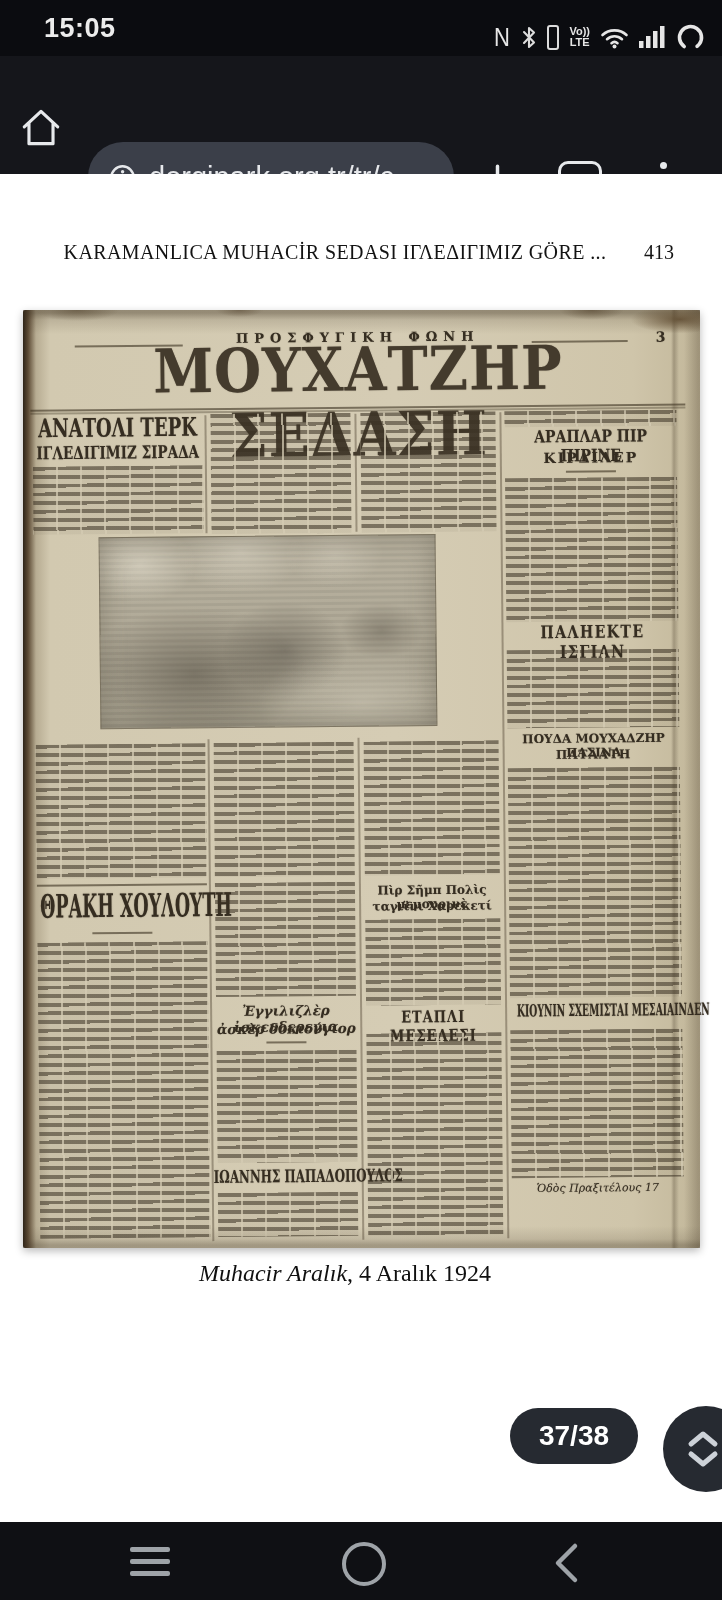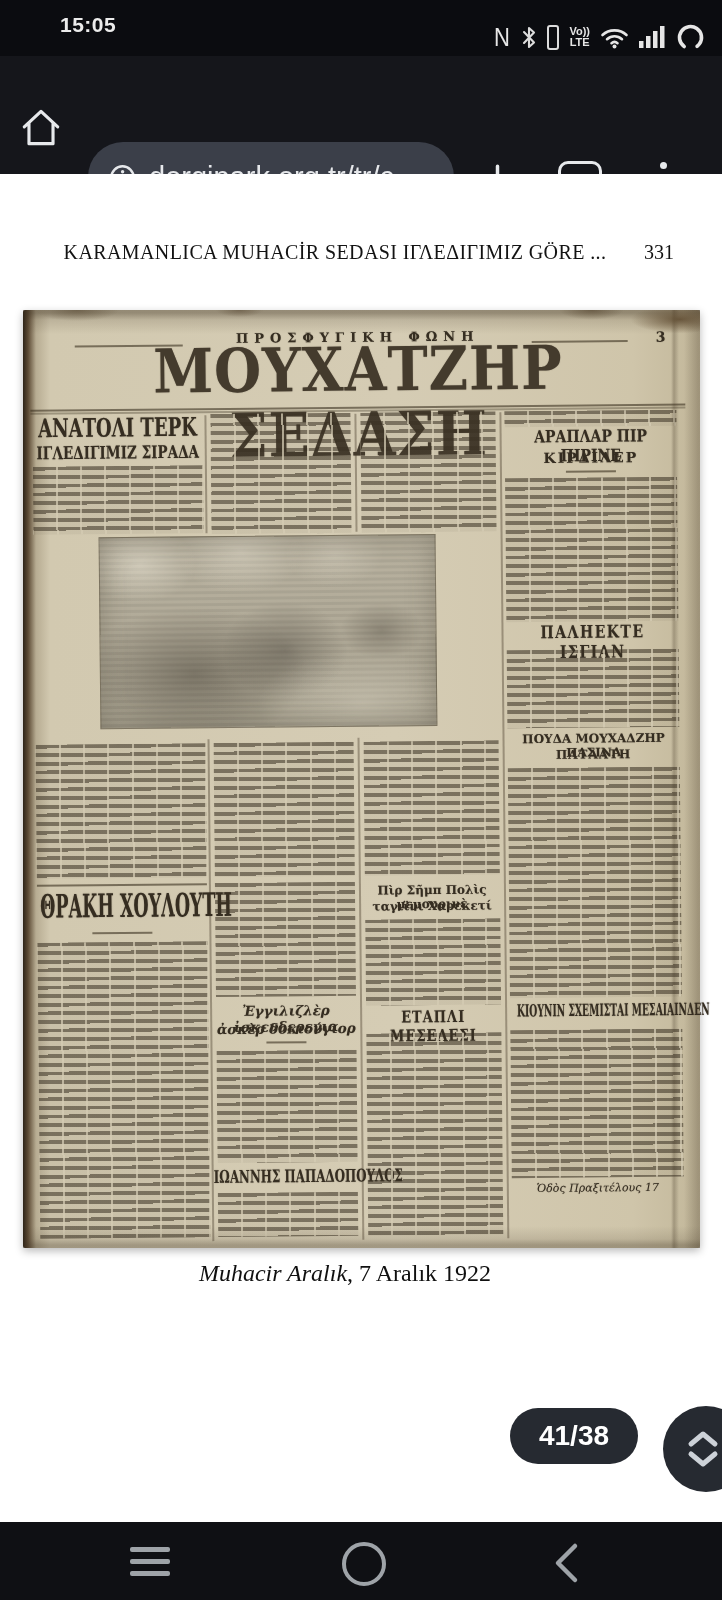--- a/index.html
+++ b/index.html
@@ -1,21 +1,21 @@
 <!DOCTYPE html>
 <html><head>
 <meta charset="utf-8">
 <style>
   html,body{margin:0;padding:0;}
   body{width:722px;height:1600px;position:relative;overflow:hidden;background:#ffffff;
        font-family:"Liberation Sans",sans-serif;}
   .abs{position:absolute;}
   
   #status-bar{top:0;left:0;width:722px;height:56px;background:#0b0c10;}
-  #status-time{left:44px;top:13px;font-size:21px;font-weight:600;color:#ececec;letter-spacing:.5px;margin-left:16px;}
+  #status-time{left:44px;top:13px;font-size:27px;font-weight:600;color:#ececec;letter-spacing:.5px;}
   #status-icons{right:16px;top:20px;height:34px;display:flex;align-items:center;gap:10px;color:#e6e6e6;}
   .sb-svg{display:block;}
   #nfc-glyph{font-size:25px;font-weight:500;transform:scaleX(.88);}
   #volte{display:flex;flex-direction:column;align-items:center;line-height:11px;font-weight:700;font-size:11px;}
   #bt-batt{width:8px;height:21px;border:2px solid #dcdcdc;border-radius:3px;}
   #toolbar{top:56px;left:0;width:722px;height:118px;background:#15161b;}
   #url-pill{left:88px;top:86px;width:366px;height:70px;border-radius:35px;background:#3b3f49;
             display:flex;align-items:center;overflow:hidden;}
   #url-text{font-size:29px;color:#e6e8eb;margin-left:13px;white-space:nowrap;}
   #tab-btn{left:558px;top:105px;width:38px;height:38px;border:3.5px solid #e7e9ec;border-radius:10px;
@@ -129,21 +129,21 @@
   <div class="abs" style="left:656px;top:99px;width:14px;">
     <div class="kdot"></div>
     <div class="kdot"></div>
     <div class="kdot"></div>
   </div>
 </div>
 
 <div class="abs" id="page-white"></div>
 
 <div class="abs serif" id="running-header">KARAMANLICA MUHACİR SEDASI ΙΓΛΕΔΙΓΙΜΙΖ GÖRE ...</div>
-<div class="abs serif" id="page-number">331</div>
+<div class="abs serif" id="page-number">413</div>
 <div class="abs serif" id="ek-heading">EK</div>
 
 <div class="abs" id="scan">
   <div id="sheet">
 
     <div class="abs hrule" style="left:55px;top:33px;width:108px;"></div>
     <div class="abs np-hl" id="banner-text">ΠΡΟΣΦΥΓΙΚΗ ΦΩΝΗ</div>
     <div class="abs hrule" style="left:512px;top:33px;width:96px;"></div>
     <div class="abs np-hl" style="left:636px;top:22px;font-size:14px;">3</div>
 
@@ -200,25 +200,25 @@
     <div class="abs np-hl" style="left:337px;top:590px;width:140px;font-size:12px;">ταγιϊνι Χαρεκετί</div>
     <div class="abs txtflow" style="left:340px;top:610px;width:135px;height:86px;"></div>
     <div class="abs np-hl" style="left:337px;top:702px;width:140px;font-size:13px;letter-spacing:1px;transform:scaleY(1.25);">ΕΤΑΠΛΙ ΜΕΣΕΛΕΣΙ</div>
     <div class="abs txtflow" style="left:340px;top:724px;width:135px;height:202px;"></div>
 
   </div>
   <div id="scan-grain"></div>
 </div>
 
 <div class="abs serif" style="top:1260px;left:0;width:690px;text-align:center;font-size:24px;color:#101010;">
-  <i>Muhacir Aralık</i><span>, 7 Aralık 1922</span>
+  <i>Muhacir Aralık</i><span>, 4 Aralık 1924</span>
 </div>
 
 <div class="abs" id="page-pill">
-  <span>41/38</span>
+  <span>37/38</span>
 </div>
 <div class="abs" id="scroll-fab">
   <svg class="abs" style="left:14px;top:17px;" width="52" height="52" viewBox="0 0 52 52">
     <path d="M14 21 L26 11 L38 21" fill="none" stroke="#cdd2d8" stroke-width="5" stroke-linecap="round" stroke-linejoin="round"></path>
     <path d="M14 31 L26 41 L38 31" fill="none" stroke="#cdd2d8" stroke-width="5" stroke-linecap="round" stroke-linejoin="round"></path>
   </svg>
 </div>
 
 <div class="abs" id="navbar">
   <div class="navbar-btn" style="left:130px;top:25px;">

